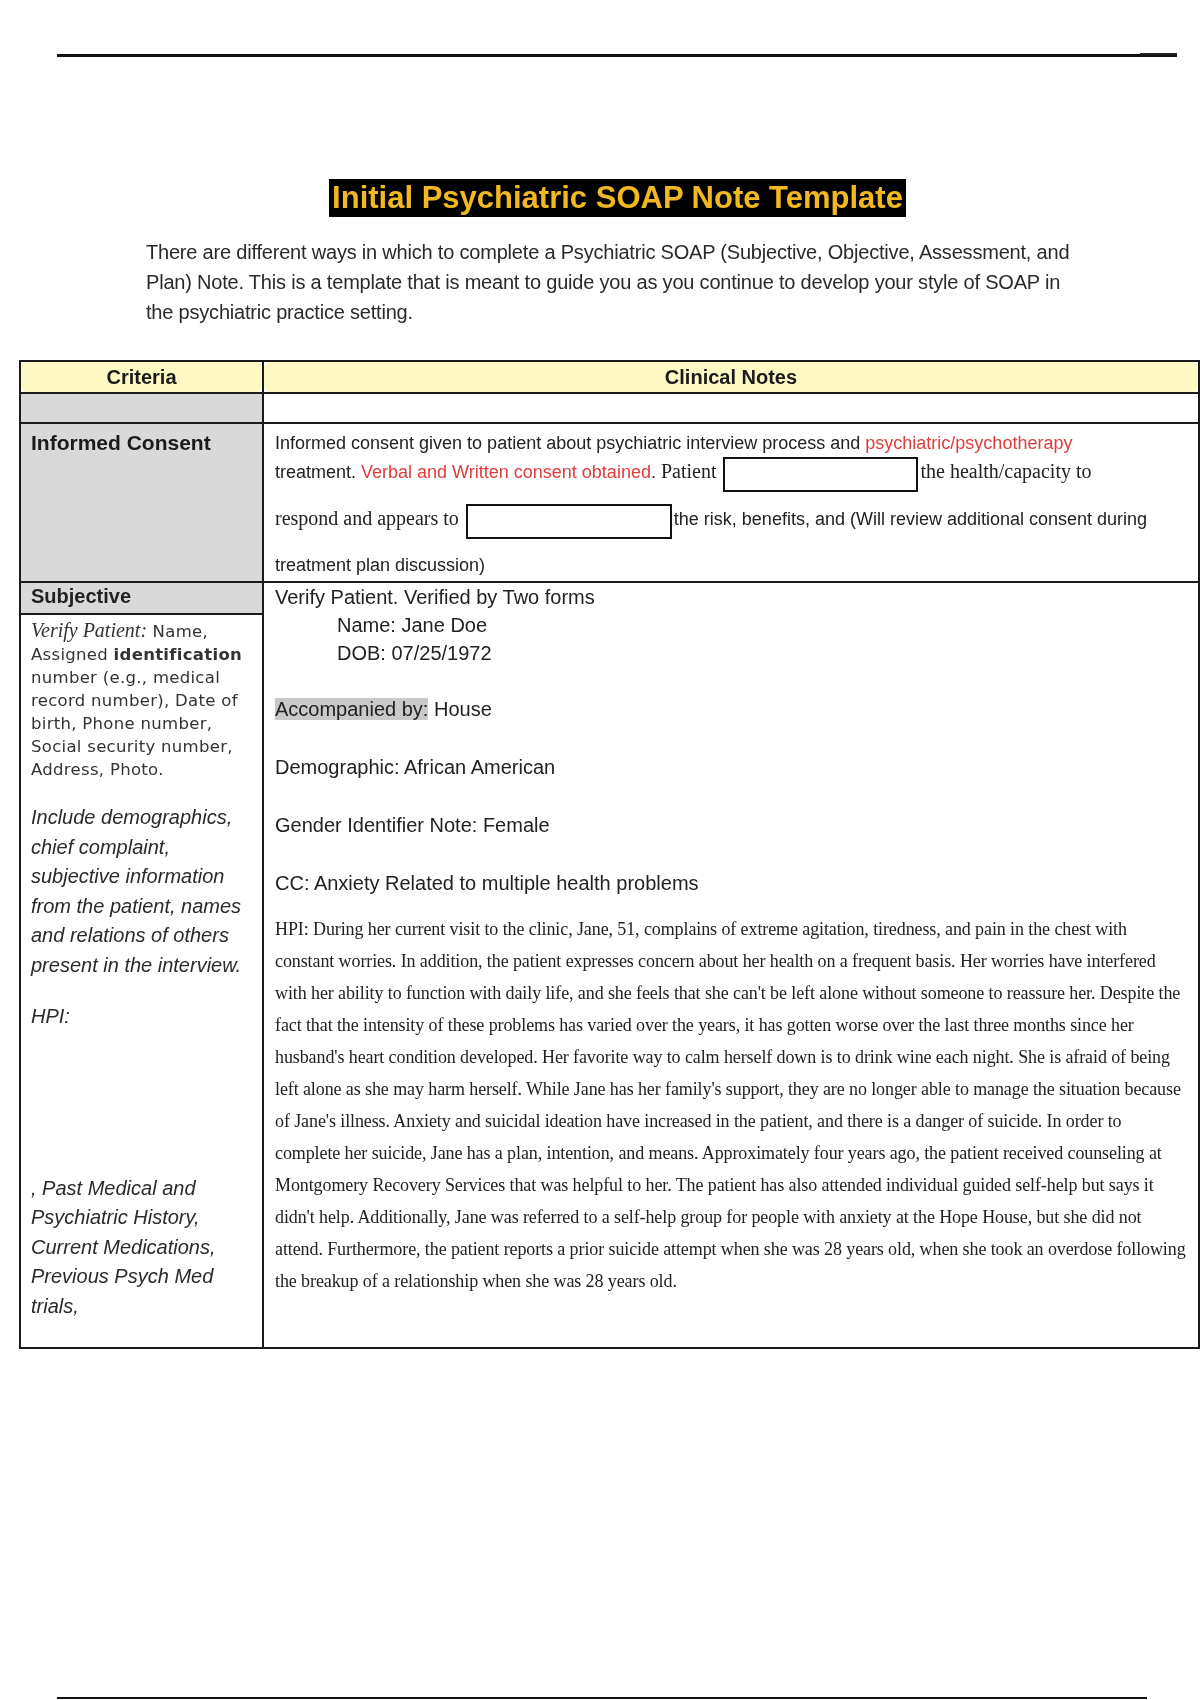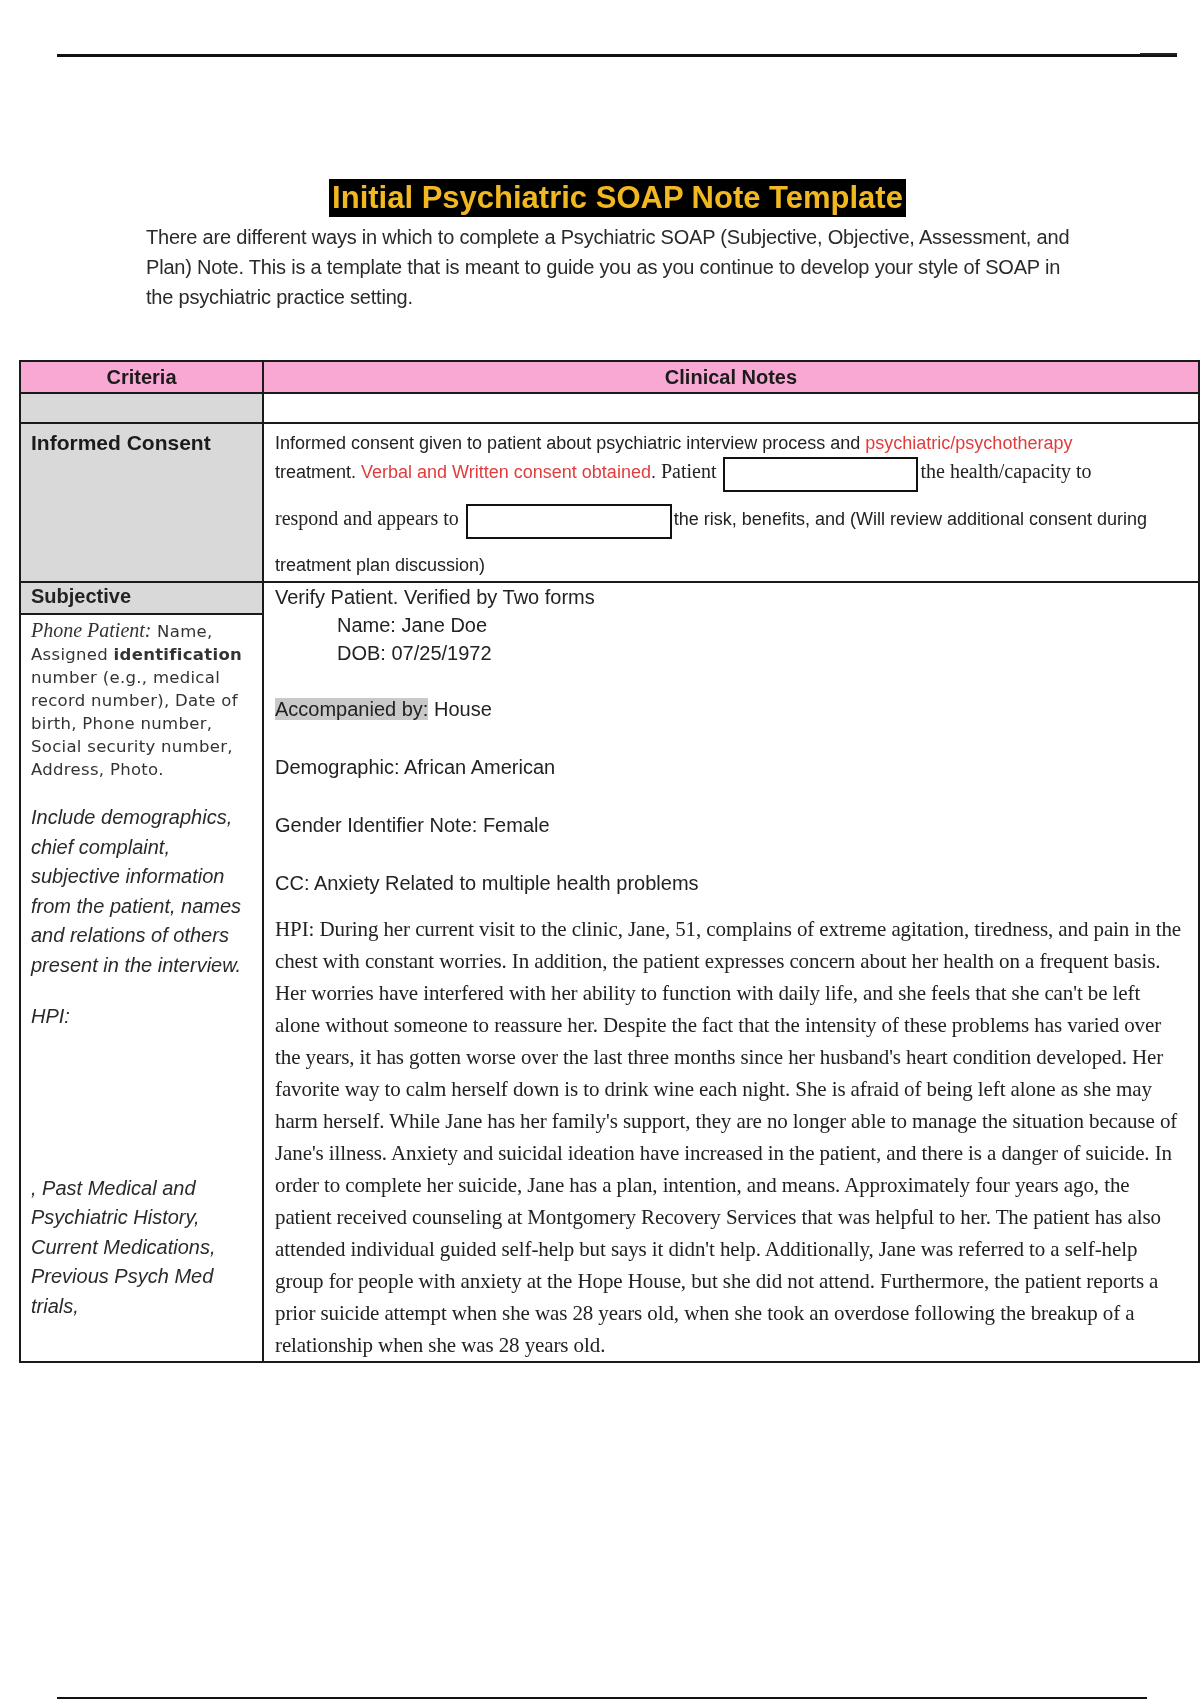--- a/index.html
+++ b/index.html
@@ -2,45 +2,45 @@
 <html><head>
 <meta charset="utf-8">
 <style>
   html, body { margin: 0; padding: 0; background: #ffffff; }
   body { width: 1200px; height: 1700px; position: relative; overflow: hidden; font-family: "Liberation Sans", sans-serif; color: #222; }
   .rule-top { position: absolute; left: 57px; top: 54px; width: 1120px; height: 3px; background: #111; }
   .rule-top-tail { position: absolute; left: 1140px; top: 53px; width: 37px; height: 2px; background: #222; }
   .rule-bottom { position: absolute; left: 57px; top: 1697px; width: 1090px; height: 2px; background: #111; }
   .title-wrap { position: absolute; top: 170px; left: 0; width: 1235px; text-align: center; }
   .title { display: inline-block; background: #000; color: #f2b821; font-weight: bold; font-size: 31px; padding: 0 3px; line-height: 38px; margin-top: 9px; }
-  .intro { position: absolute; left: 146px; top: 222px; width: 940px; font-size: 20px; line-height: 30px; color: #2a2a2a; letter-spacing: -0.2px; }
+  .intro { position: absolute; left: 146px; top: 237px; width: 940px; font-size: 20px; line-height: 30px; color: #2a2a2a; letter-spacing: -0.2px; }
   table.soap { position: absolute; left: 19px; top: 360px; width: 1181px; border-collapse: collapse; table-layout: fixed; }
   table.soap td, table.soap th { border: 2px solid #1a1a1a; vertical-align: top; padding: 0; }
-  table.soap th { background: #f9a8d4; font-size: 20px; font-weight: bold; height: 30px; line-height: 30px; text-align: center; color: #1b1b1b; }
+  table.soap th { background: #fef9c3; font-size: 20px; font-weight: bold; height: 30px; line-height: 30px; text-align: center; color: #1b1b1b; border-radius: 9px; }
   .col1 { width: 243px; }
   .gray { background: #d9d9d9; }
   .blank-row td { height: 28px; }
   .ic-label { font-weight: bold; font-size: 21px; padding: 7px 10px 0 10px; color: #1b1b1b; }
   .ic-body { font-size: 18px; line-height: 28px; padding: 5px 10px 2px 11px; color: #222; }
   .red { color: #e03c3c; }
   .serif { font-family: "Liberation Serif", serif; font-size: 20px; }
   .blank-box { display: inline-block; vertical-align: -14px; border: 2px solid #111; height: 31px; }
   .box1 { width: 191px; margin: 0 2px; }
   .box2 { width: 202px; margin: 0 2px; }
   .line-gap { height: 12px; }
   .subj-head { font-weight: bold; font-size: 20px; padding: 2px 10px; height: 26px; border-bottom: 2px solid #1a1a1a; }
   .subj-left { font-size: 18px; line-height: 23px; padding: 4px 10px; color: #333; }
   .subj-left i.serifi { font-family: "Liberation Serif", serif; font-size: 20px; }
   .subj-left .sans2 { font-family: "DejaVu Sans", sans-serif; font-size: 16.5px; letter-spacing: 0.3px; }
   .subj-it { font-style: italic; font-size: 20px; line-height: 29.5px; color: #2a2a2a; padding: 0 10px; }
   .subj-right { padding: 0 10px 0 11px; font-size: 20px; color: #222; }
   .sr-line { line-height: 28px; }
   .indent { padding-left: 62px; }
   .hl { background: #c9c9c9; }
-  .hpi { font-family: "Liberation Serif", serif; font-size: 21px; line-height: 32px; color: #222; margin-top: 16px; letter-spacing: -0.1px; }
+  .hpi { font-family: "Liberation Serif", serif; font-size: 18px; line-height: 32px; color: #222; margin-top: 16px; letter-spacing: -0.1px; }
 </style>
 </head>
 <body>
 
 <div class="rule-top"></div>
 <div class="rule-top-tail"></div>
 
 <div class="title-wrap">
   <span class="title">Initial Psychiatric SOAP Note Template</span>
 </div>
@@ -72,21 +72,21 @@
         <div class="line-gap"></div>
         <div><span class="serif">respond and appears to </span><span class="blank-box box2"></span><span>the risk, benefits, and (Will review additional consent during</span></div>
         <div class="line-gap"></div>
         <div>treatment plan discussion)</div>
       </div>
     </td>
   </tr>
   <tr>
     <td>
       <div class="subj-head gray">Subjective</div>
-      <div class="subj-left"><i class="serifi">Phone Patient:</i><span class="sans2"> Name, Assigned </span><b class="sans2">identification</b><span class="sans2"> number (e.g., medical record number), Date of birth, Phone number, Social security number, Address, Photo.</span></div>
+      <div class="subj-left"><i class="serifi">Verify Patient:</i><span class="sans2"> Name, Assigned </span><b class="sans2">identification</b><span class="sans2"> number (e.g., medical record number), Date of birth, Phone number, Social security number, Address, Photo.</span></div>
       <div style="height:18px"></div>
       <div class="subj-it">Include demographics, chief complaint, subjective information from the patient, names and relations of others present in the interview.</div>
       <div style="height:22px"></div>
       <div class="subj-it">HPI:</div>
       <div style="height:142px"></div>
       <div class="subj-it">, Past Medical and Psychiatric History, Current Medications, Previous Psych Med trials,</div>
       <div style="height:26px"></div>
     </td>
     <td>
       <div class="subj-right">

